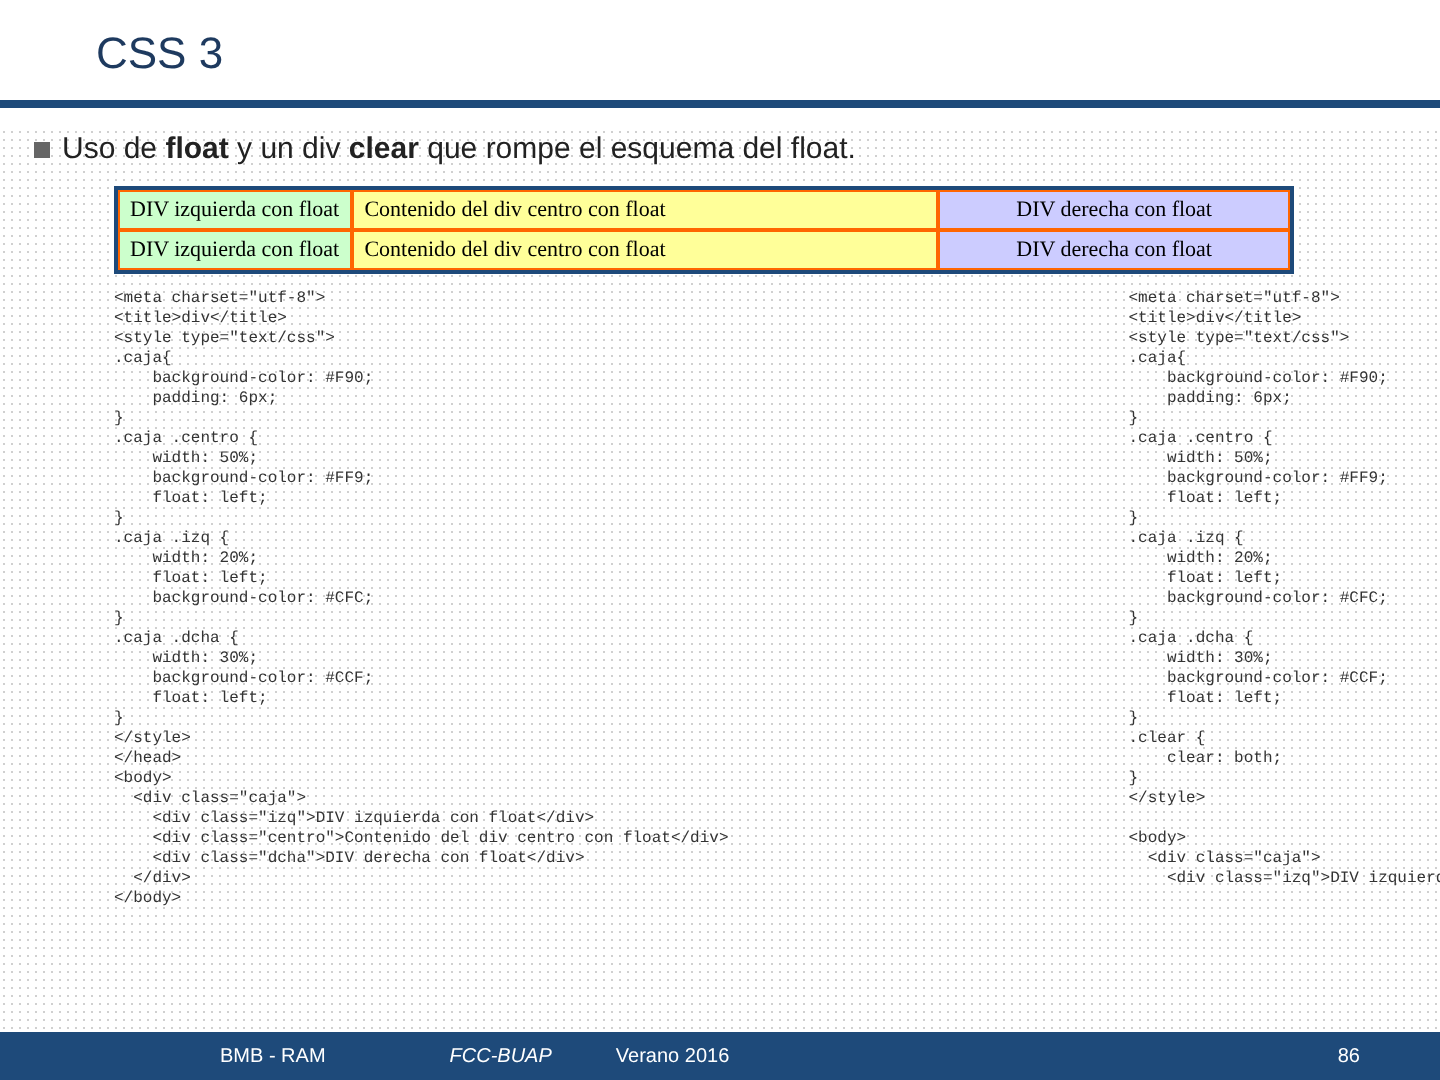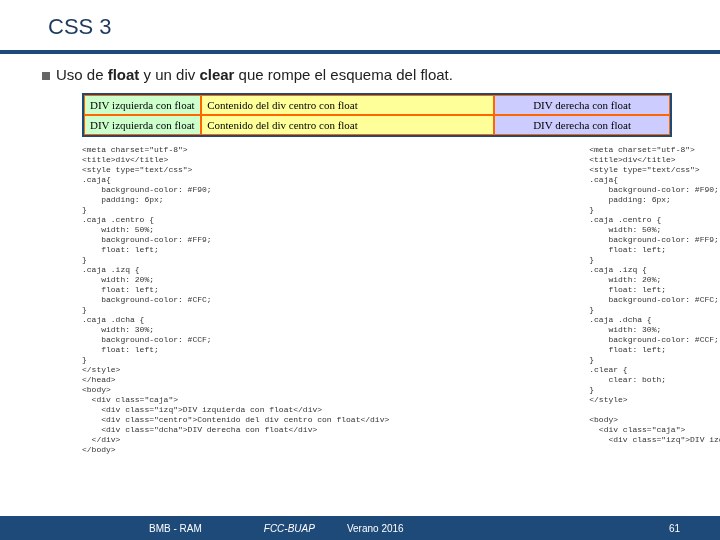--- a/index.html
+++ b/index.html
@@ -28,21 +28,21 @@
     border-bottom: 4px solid #1e4a7a;
   }
   .header h1 {
     font-size: 22px;
     color: #1e3a5f;
     font-weight: normal;
   }
   .content {
     position: relative;
     z-index: 2;
-    padding: 12px 30px 0 42px;
+    padding: 12px 30px 0 17px;
   }
   .bullet-line {
     font-size: 15px;
     color: #222;
     margin-bottom: 10px;
   }
   .bullet-line .sq {
     display: inline-block;
     width: 8px;
     height: 8px;
@@ -82,21 +82,20 @@
     bottom: 0;
     left: 0;
     right: 0;
     height: 24px;
     background: #1e4a7a;
     color: #fff;
     font-size: 10px;
     display: flex;
     align-items: center;
     z-index: 3;
-    padding-left: 39px;
   }
   .footer .f-left { margin-left: 110px; }
   .footer .f-mid { margin-left: 62px; font-style: italic; }
   .footer .f-mid2 { margin-left: 32px; }
   .footer .f-right { position: absolute; right: 40px; }
 </style>
 </head>
 <body>
 
 <div class="dotted-bg"></div>
@@ -187,14 +186,14 @@
   &lt;div class="caja"&gt;
     &lt;div class="izq"&gt;DIV izquierda con float&lt;/div&gt;</div>
   </div>
 
 </div>
 
 <div class="footer">
   <span class="f-left">BMB - RAM</span>
   <span class="f-mid">FCC-BUAP</span>
   <span class="f-mid2">Verano 2016</span>
-  <span class="f-right">61</span>
+  <span class="f-right">86</span>
 </div>
 
 </body></html>

